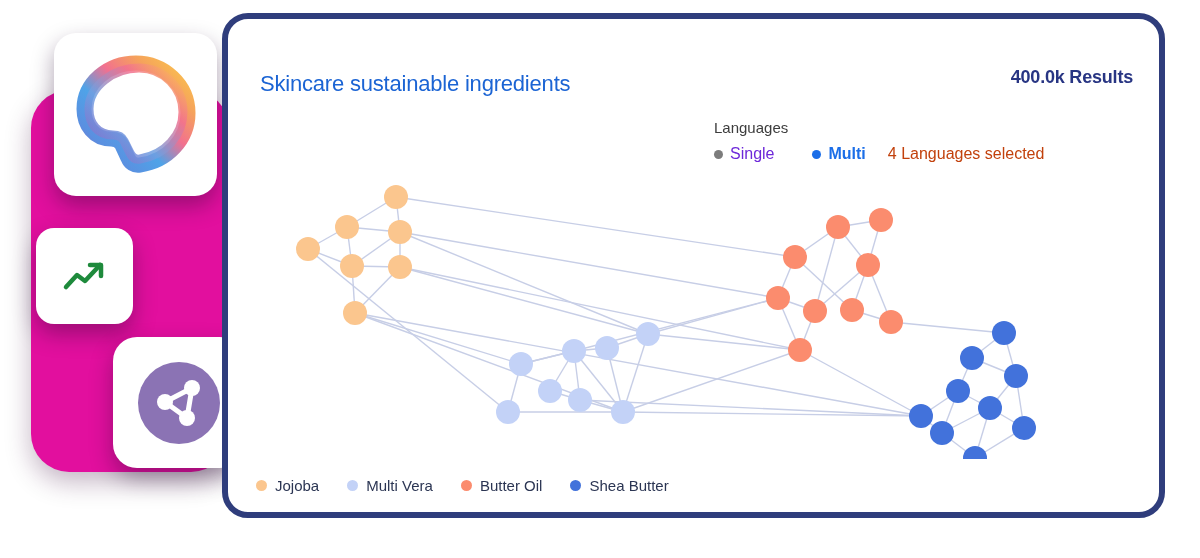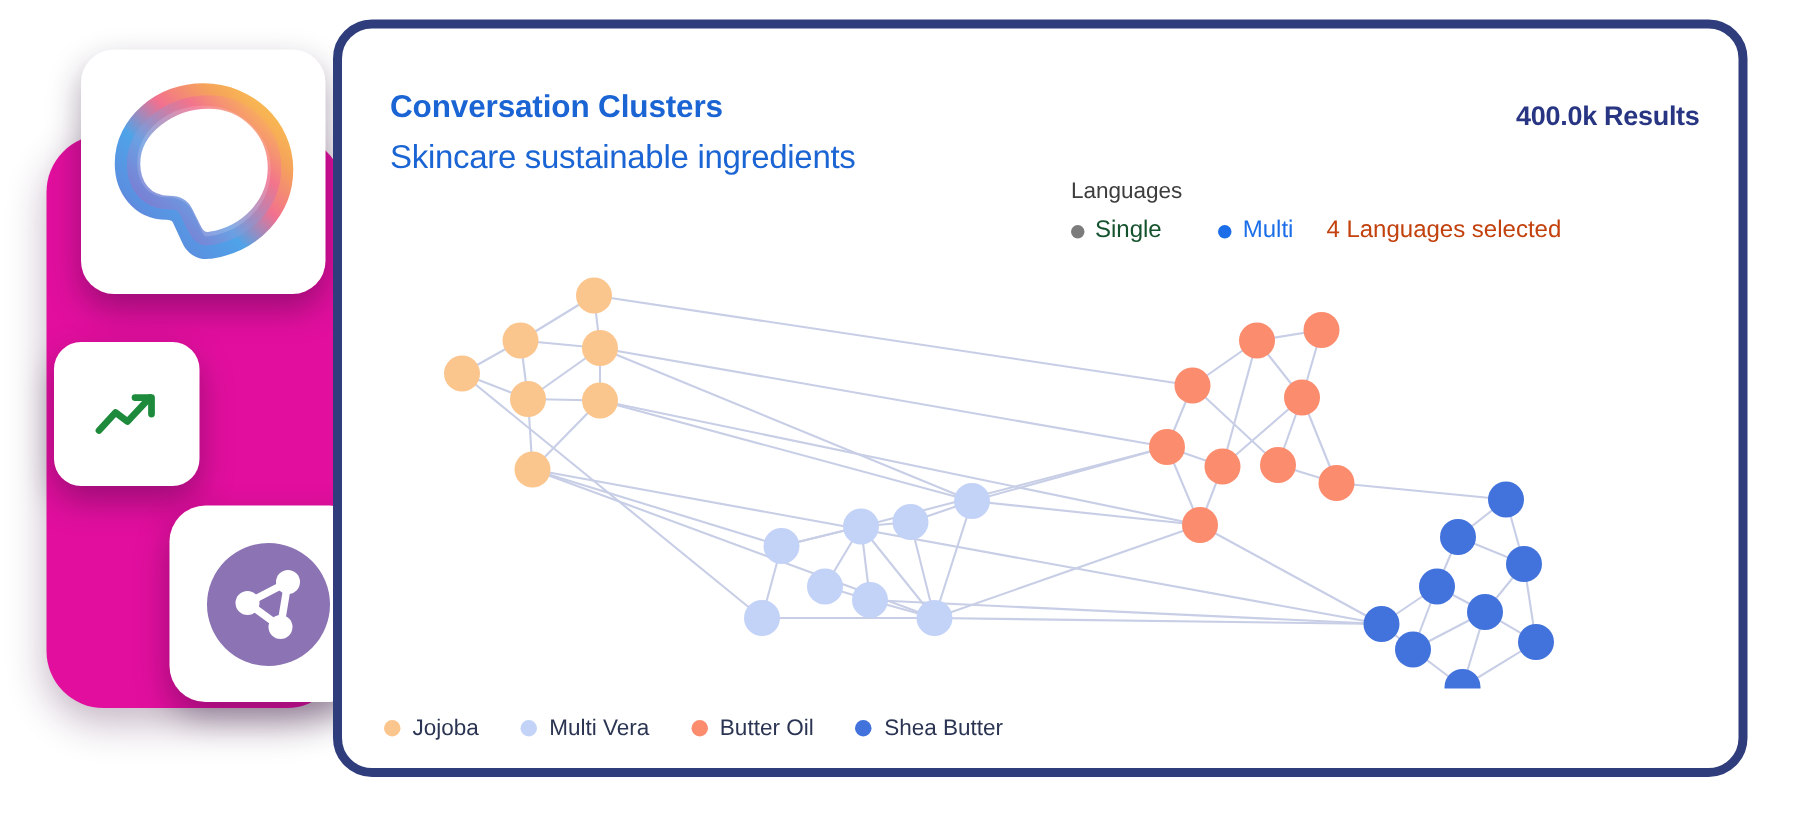--- a/index.html
+++ b/index.html
@@ -122,22 +122,22 @@
     margin-right: 38px;
   }
   .radio-dot {
     width: 9px; height: 9px;
     border-radius: 50%;
     margin-right: 7px;
     display: inline-block;
   }
   .radio-dot.gray { background: #7C7C7C; }
   .radio-dot.blue { background: #1B6EE8; }
-  .radio-label { font-size: 16px; color: #14532d; }
-  .radio-label.active { color: #1B6EE8; }
+  .radio-label { font-size: 16px; color: #6d28d9; }
+  .radio-label.active { color: #1B6EE8; font-weight: bold; }
   #languages-selected {
     font-size: 16px;
     color: #c2410c;
     margin-left: -16px;
   }
 
   
   #graph-area {
     position: absolute;
     left: 0; top: 120px;
@@ -215,21 +215,20 @@
       <circle cx="49" cy="56" r="8" fill="#ffffff"></circle>
     </svg>
   </div>
 </div>
 
 <div id="main-card">
 
   <div id="card-header">
 
     <div id="title-block">
-      <div id="page-title">Conversation Clusters</div>
       <div id="page-subtitle">Skincare sustainable ingredients</div>
     </div>
 
     <div id="results-count">400.0k Results</div>
 
     <div id="language-filter">
       <div id="languages-label">Languages</div>
       <div id="language-options">
         <div class="radio-opt">
           <span class="radio-dot gray"></span>

